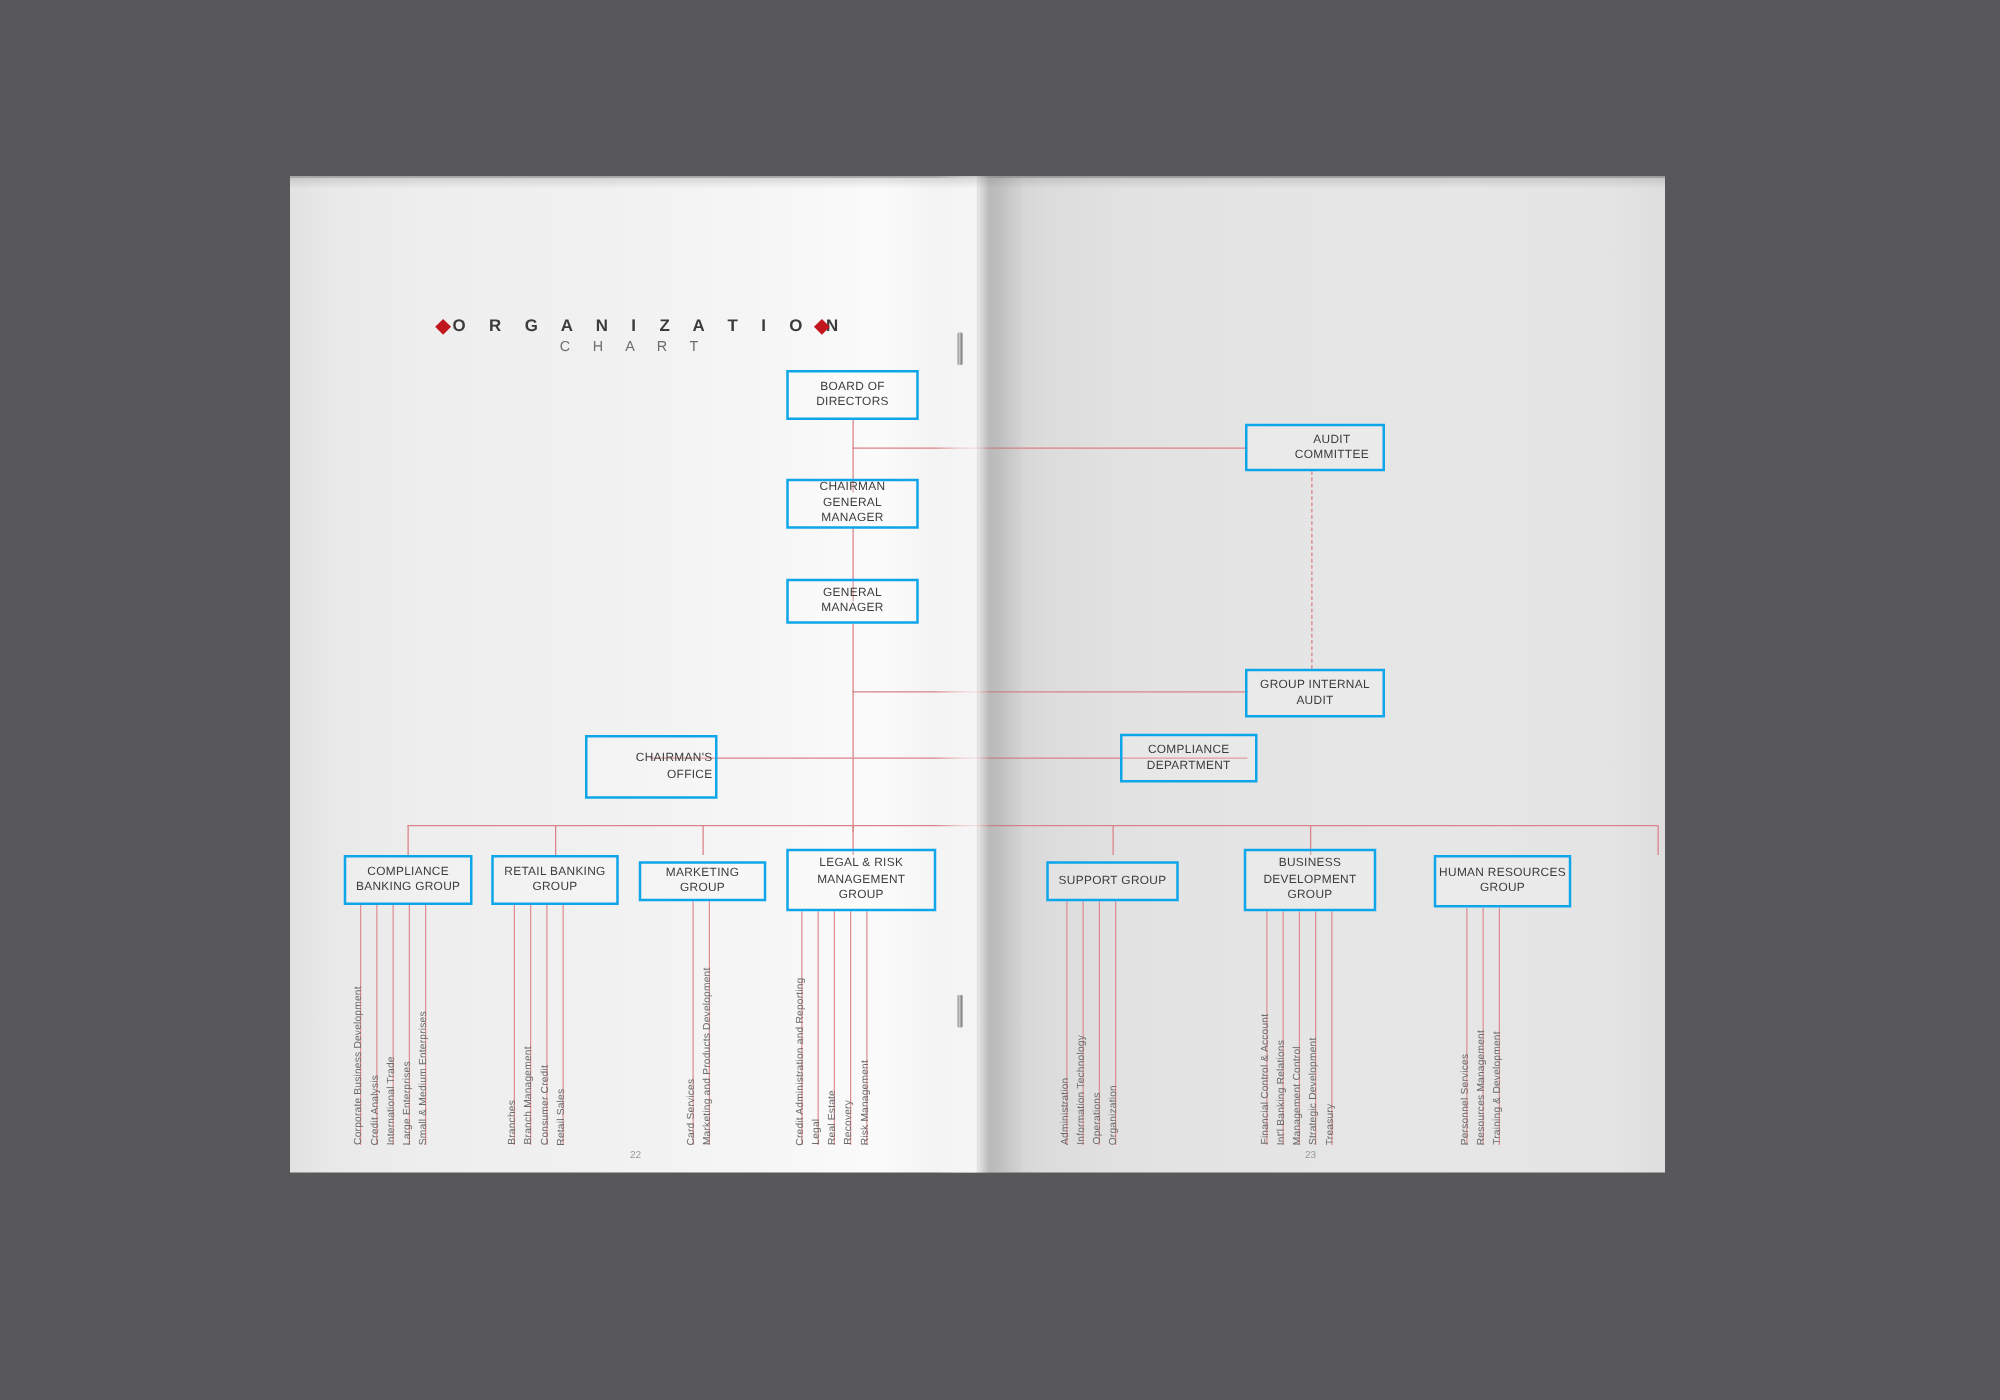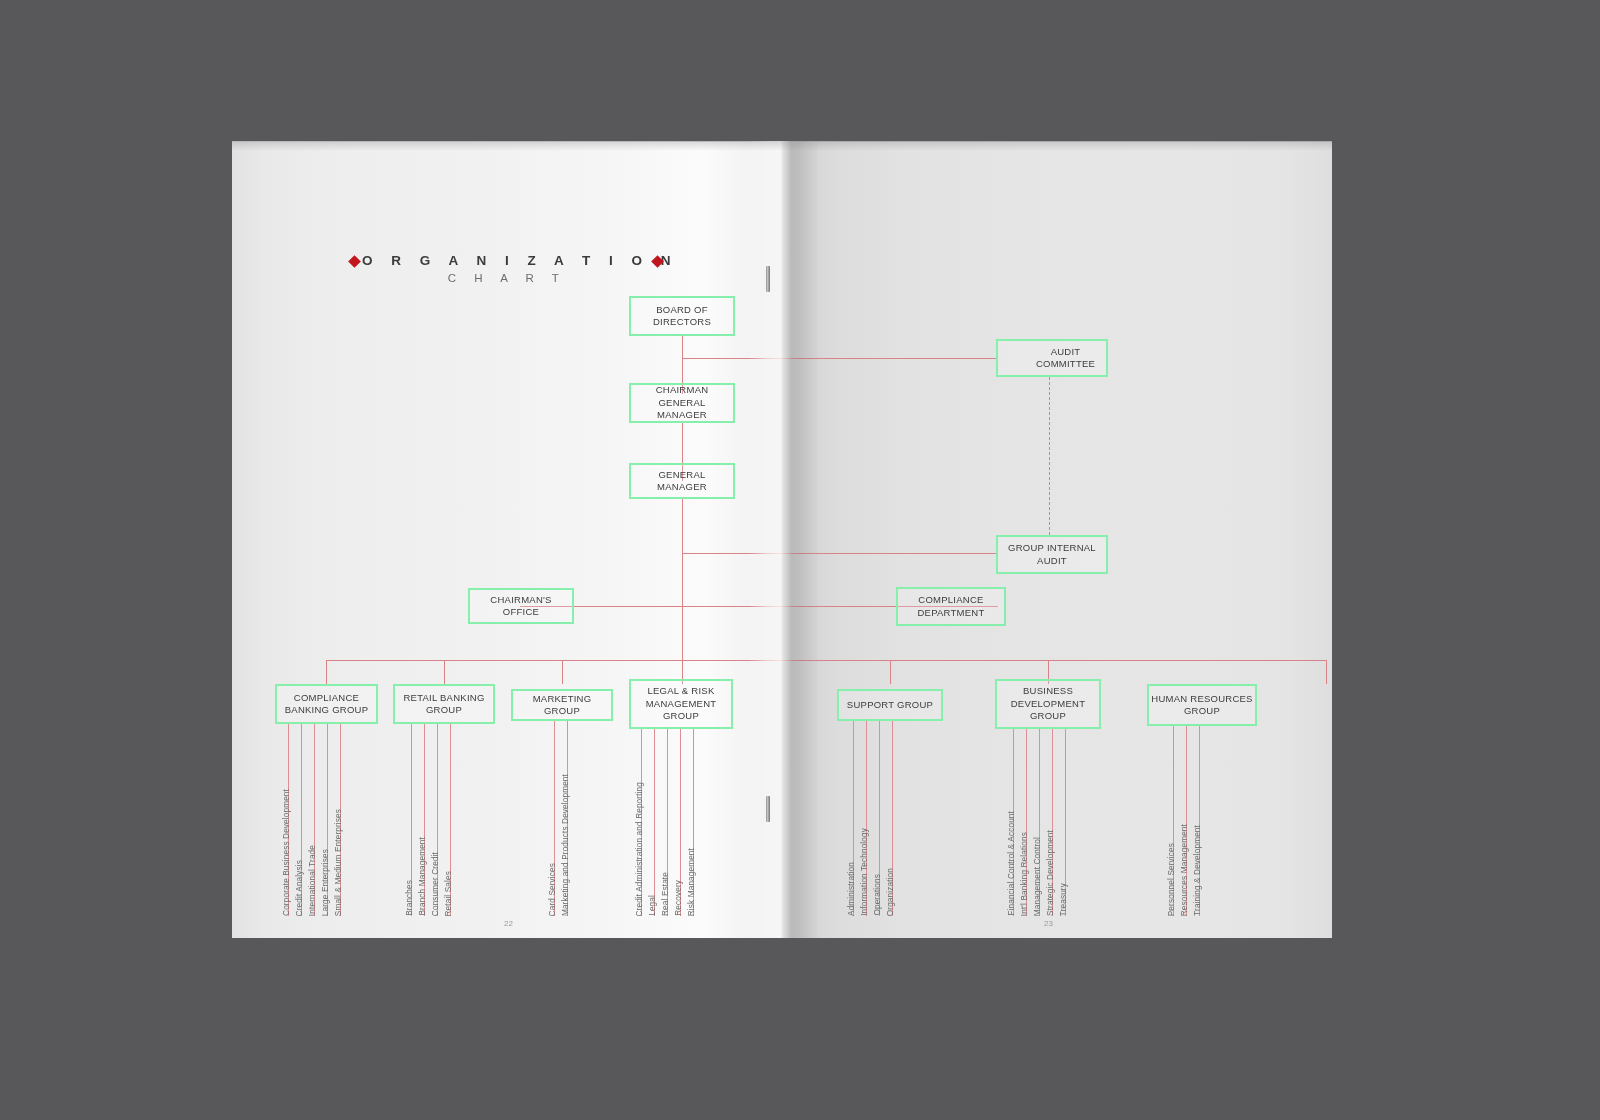--- a/index.html
+++ b/index.html
@@ -124,21 +124,21 @@
     background: #c2161f;
     transform: rotate(45deg);
     top: 4px;
   }
   #diamond-left  { left: -12px; }
   #diamond-right { right: -10px; }
 
   
   .node {
     position: absolute;
-    border: 2px solid #86efac;
+    border: 2px solid #0ea5e9;
     background: rgba(255,255,255,.20);
     display: flex;
     align-items: center;
     justify-content: center;
     text-align: center;
     color: #3c3c3c;
     font-size: 9.5px;
     line-height: 12.5px;
     letter-spacing: .25px;
     z-index: 25;
@@ -249,21 +249,21 @@
       <span>GENERAL MANAGER</span>
     </div>
 
     <div class="node" style="left:764px; top:394px; width:112px; height:39px;justify-content:center;">
       <div>
         <span>GROUP INTERNAL</span><br>
         <span>AUDIT</span>
       </div>
     </div>
 
-    <div class="node" style="left:236px; top:447px; width:106px; height:36px;">
+    <div class="node" style="left:236px; top:447px; width:106px; height:51px;text-align:right;">
       <span>CHAIRMAN'S OFFICE</span>
     </div>
 
     <div class="node" style="left:628px; top:446px; width:110px; height:39px;margin-left:36px;">
       <div>
         <span>COMPLIANCE</span><br>
         <span>DEPARTMENT</span>
       </div>
     </div>
 
@@ -278,21 +278,21 @@
       <div>
         <span>RETAIL BANKING</span><br>
         <span>GROUP</span>
       </div>
     </div>
 
     <div class="node" style="left:279px; top:548px; width:102px; height:32px;">
       <span>MARKETING GROUP</span>
     </div>
 
-    <div class="node" style="left:397px; top:538px; width:104px; height:50px;">
+    <div class="node" style="left:397px; top:538px; width:120px; height:50px;">
       <div>
         <span>LEGAL &amp; RISK</span><br>
         <span>MANAGEMENT</span><br>
         <span>GROUP</span>
       </div>
     </div>
 
     <div class="node" style="left:605px; top:548px; width:106px; height:32px;">
       <span>SUPPORT GROUP</span>
     </div>

